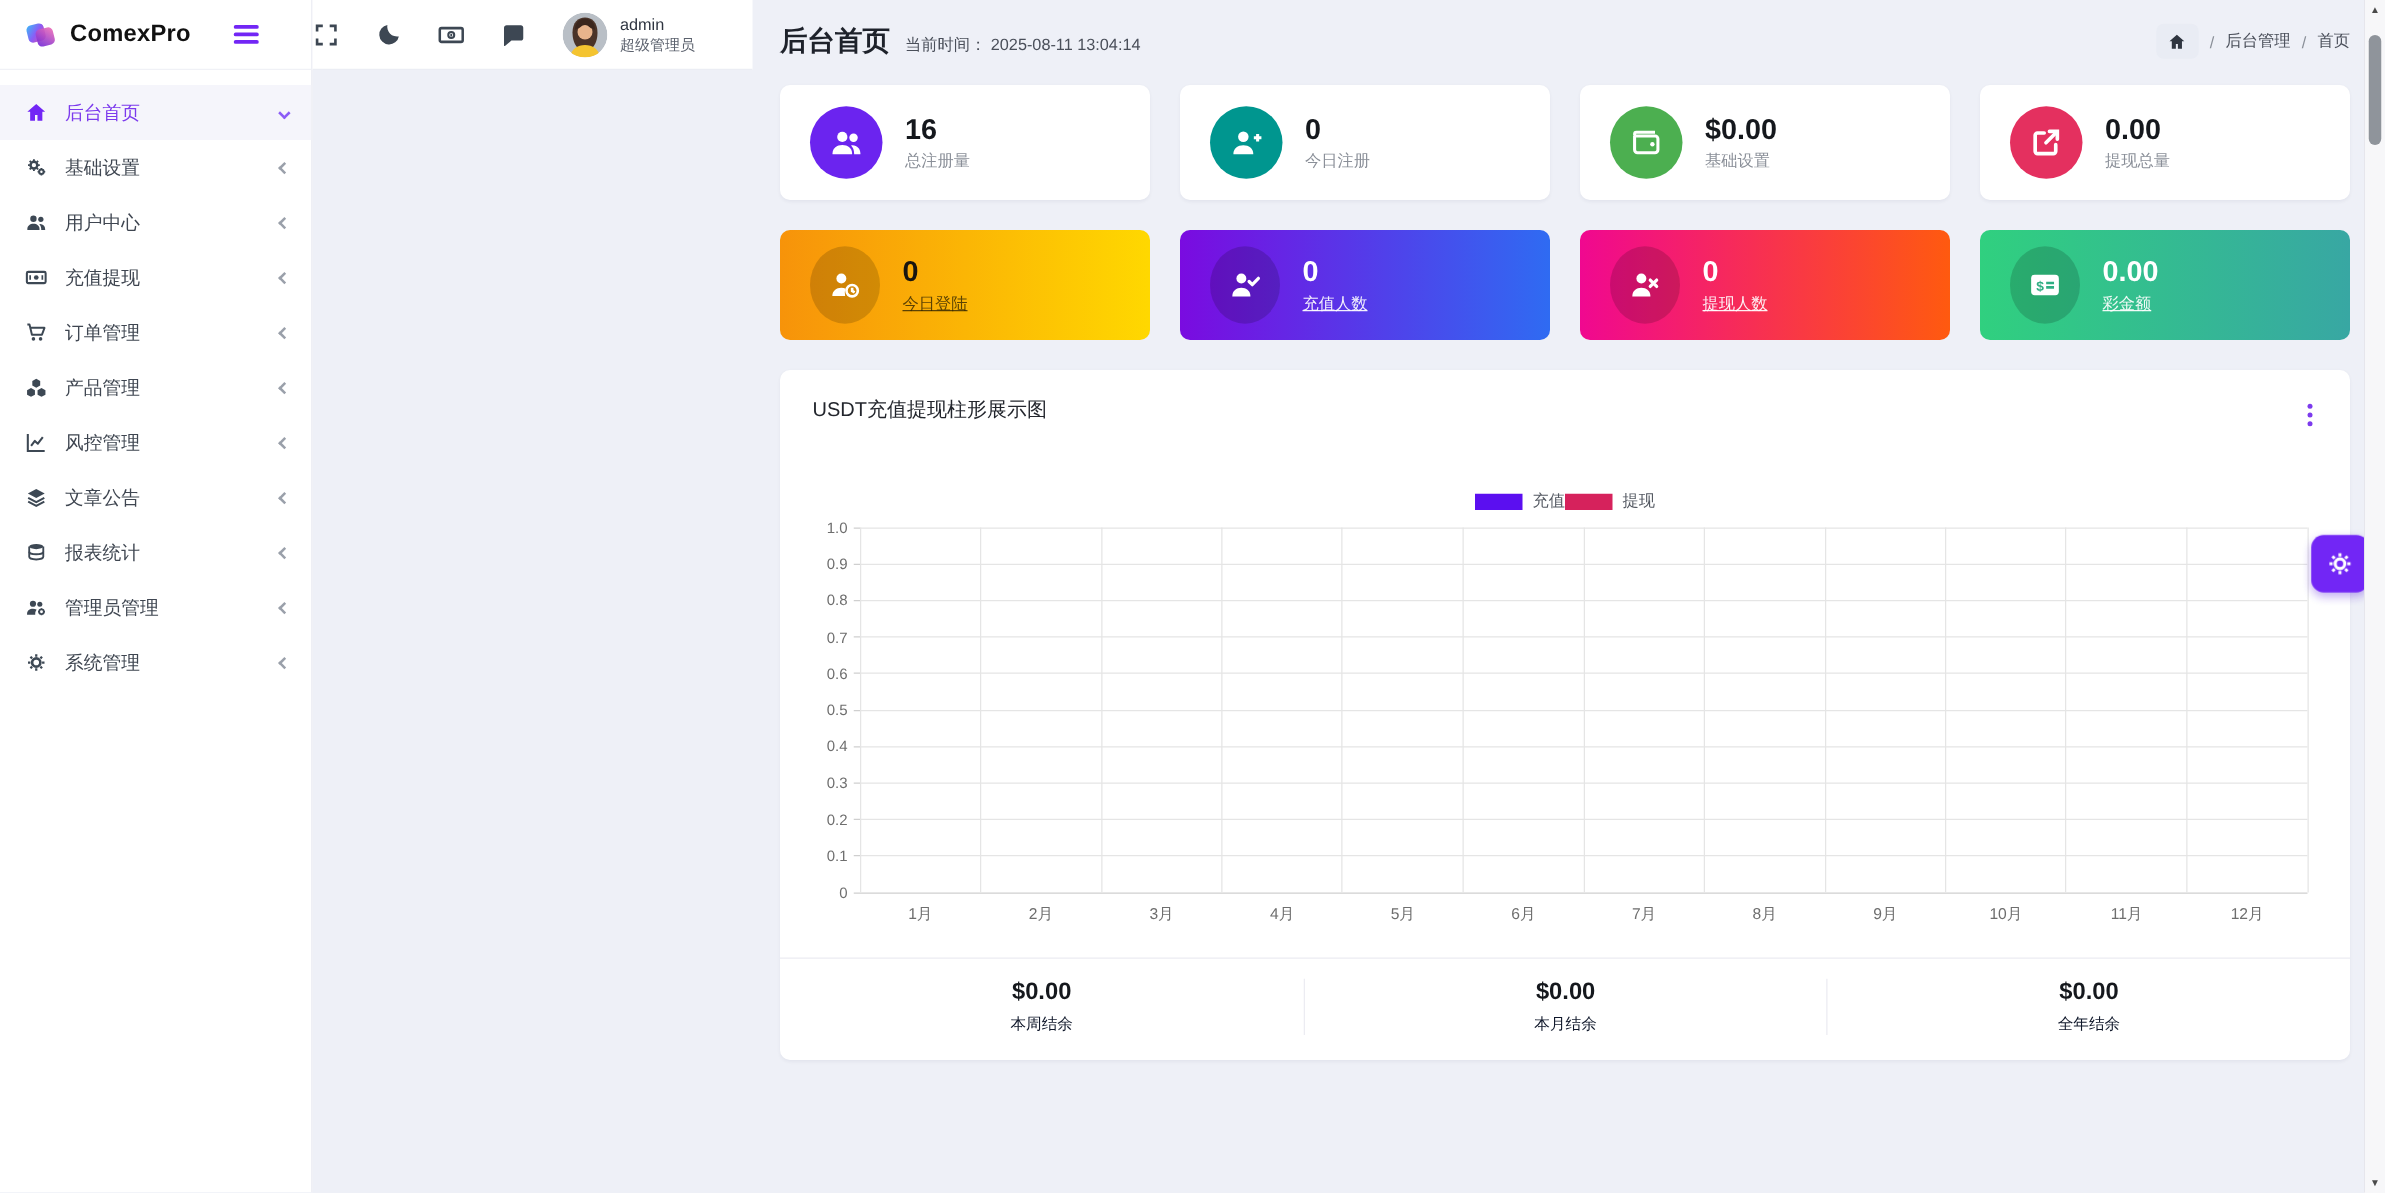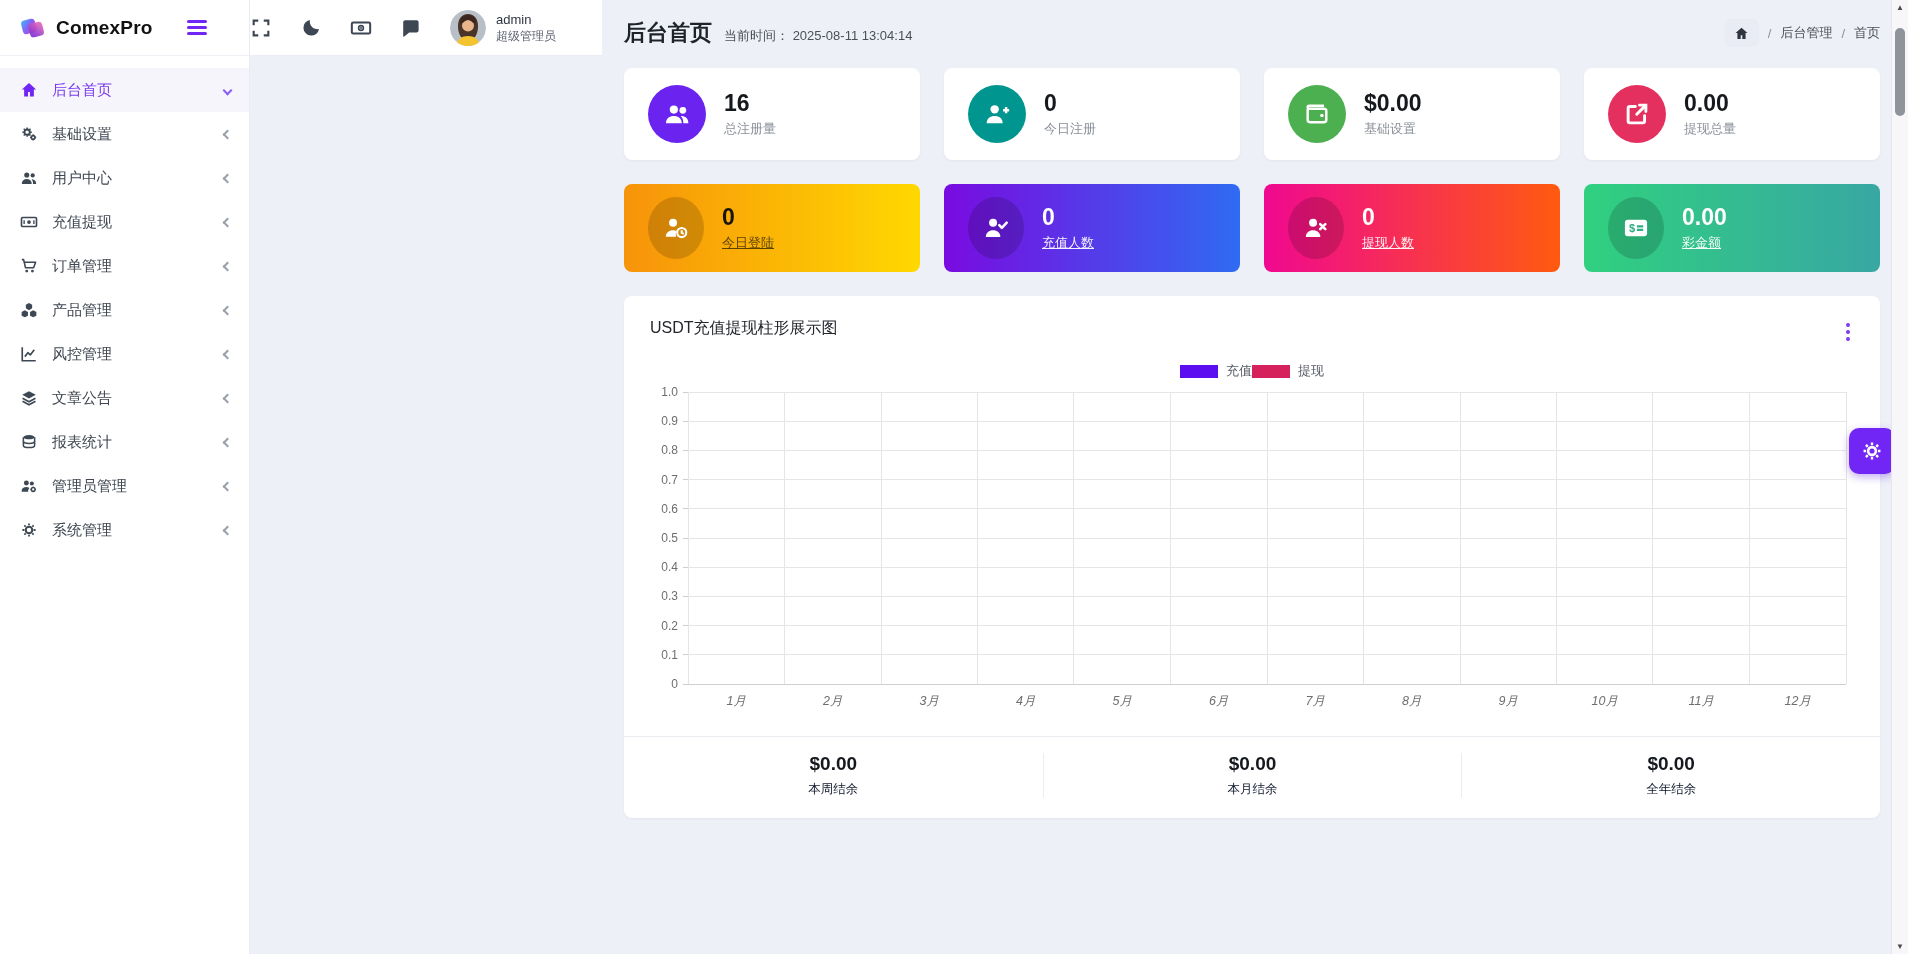--- a/index.html
+++ b/index.html
@@ -59,33 +59,33 @@
   .grad-card.dark .stat-val { color:#181510; }
   .grad-card.dark .stat-lbl { color:rgba(48,36,2,.78); }
   .grad-card.dark .grad-ic { color:#fff; }
 
   
   .chart-card { background:#fff; border-radius:8px; box-shadow:0 1px 3px rgba(25,28,50,.05); }
   .chart-head { display:flex; align-items:flex-start; justify-content:space-between; padding:22px 24px 0 26px; }
   .chart-title { font-size:16px; color:#23262d; font-weight:500; }
   .kebab { background:none; border:none; cursor:pointer; padding:2px 6px; }
   .kebab i { display:block; width:4px; height:4px; border-radius:50%; background:#7c3aed; margin:3px 0; }
-  .legend { display:flex; justify-content:center; margin-top:16px; }
+  .legend { display:flex; justify-content:center; margin-top:46px; }
   .legend-item { display:flex; align-items:center; gap:8px; font-size:13px; color:#555a63; cursor:pointer; }
   .legend-swatch { width:38px; height:13px; display:inline-block; }
   .plot-grid { display:grid; grid-template-columns:48px 1fr; margin:12px 34px 0 16px; }
   .yaxis { position:relative; height:292px; font-size:12px; color:#6e6e6e; }
   .yaxis .ylab { position:absolute; right:10px; transform:translateY(-50%); }
   .yaxis .ytick { position:absolute; right:0; width:5px; height:1px; background:#cfcfcf; }
   .plot { position:relative; height:292px; }
   .hline { position:absolute; left:0; right:0; height:1px; background:#e5e5e5; }
   .vline { position:absolute; top:0; bottom:0; width:1px; background:#e5e5e5; }
   .bar-cell { position:absolute; top:0; bottom:0; display:flex; align-items:flex-end; justify-content:center; gap:4px; }
   .bar { width:18px; }
-  .xlabels { grid-column:2; display:flex; padding:9px 0 26px;font-style:italic; }
+  .xlabels { grid-column:2; display:flex; padding:9px 0 26px; }
   .xlabels span { flex:1; text-align:center; font-size:12.5px; color:#6e6e6e; }
   .card-footer { border-top:1px solid #ececf2; display:grid; grid-template-columns:repeat(3,1fr); text-align:center; padding:16px 0 20px; }
   .card-footer > div + div { border-left:1px solid #ececf2; }
   .cf-val { font-size:19px; font-weight:700; color:#15181d; }
   .cf-lbl { font-size:12.5px; color:#0f172a; margin-top:6px; }
 
   
   .gear-fab { position:fixed; right:13px; top:428px; width:46px; height:46px; border:none; border-radius:10px; background:#7226f5; color:#fff; cursor:pointer; display:flex; align-items:center; justify-content:center; box-shadow:0 3px 8px rgba(80,20,220,.35); z-index:40; }
   .gear-fab svg { width:22px; height:22px; }
   .vscroll { position:fixed; top:0; right:0; bottom:0; width:17px; background:#f7f7f9; border-left:1px solid #e6e6ec; z-index:50; }

